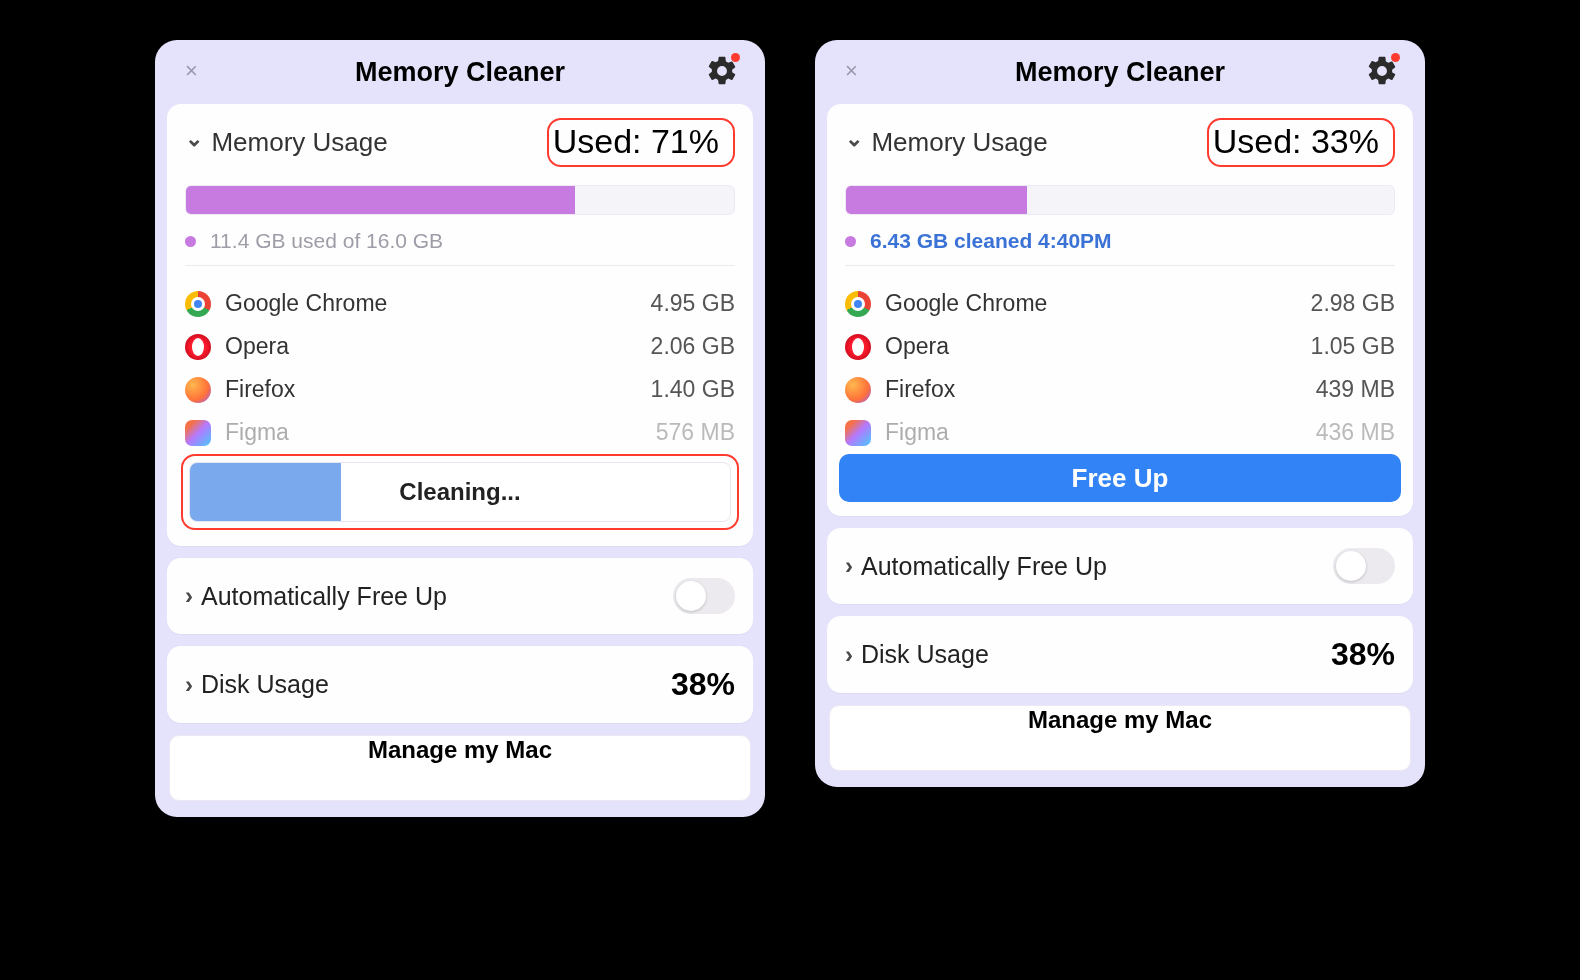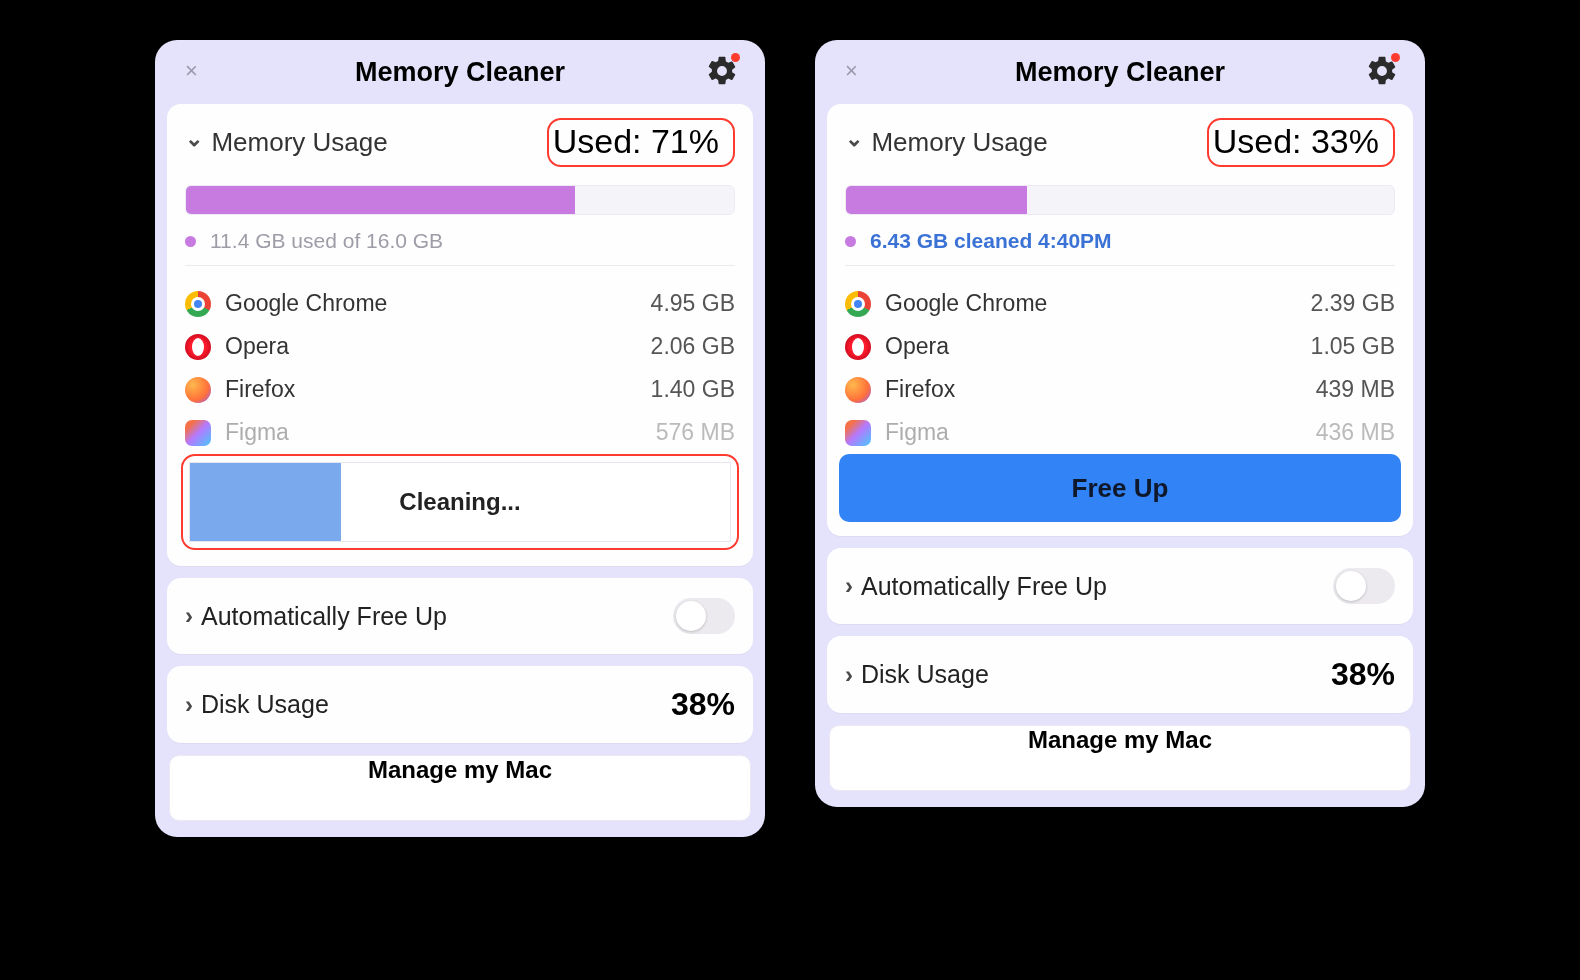--- a/index.html
+++ b/index.html
@@ -188,23 +188,23 @@
     background: linear-gradient(135deg, #f24e1e 20%, #a259ff 50%, #1abcfe 100%);
     border-radius: 7px;
   }
   .cleaning-wrap {
     margin: 0 14px 16px 14px;
     border: 2.5px solid #ff3b30;
     border-radius: 14px;
     padding: 6px;
   }
   .cleaning-inner {
-    height: 80px;
+    height: 60px;
     border: 1px solid #e6e6ee;
-    border-radius: 0;
+    border-radius: 8px;
     background: #fff;
     position: relative;
     overflow: hidden;
     display: flex;
     align-items: center;
     justify-content: center;
   }
   .cleaning-fill {
     position: absolute;
     left: 0; top: 0; bottom: 0;
@@ -213,23 +213,23 @@
   .cleaning-label {
     position: relative;
     font-size: 24px;
     font-weight: 700;
     color: #222;
   }
   .freeup-wrap {
     padding: 0 12px 14px 12px;
   }
   .freeup-btn {
-    height: 68px;
+    height: 48px;
     background: #3183f6;
-    color: #0f172a;
+    color: #ffffff;
     border-radius: 10px;
     display: flex;
     align-items: center;
     justify-content: center;
     font-size: 26px;
     font-weight: 700;
     cursor: pointer;
   }
   .afu-card {
     padding: 20px 18px;
@@ -404,21 +404,21 @@
         <span class="dot"></span>
         <span class="status-blue">6.43 GB cleaned 4:40PM</span>
       </div>
       <div class="divider"></div>
     </div>
 
     <div class="app-list">
         <div class="app-row">
           <span class="app-icon ic-chrome"></span>
           <span class="app-name">Google Chrome</span>
-          <span class="app-size">2.39 GB</span>
+          <span class="app-size">2.98 GB</span>
         </div>
         <div class="app-row">
           <span class="app-icon ic-opera"></span>
           <span class="app-name">Opera</span>
           <span class="app-size">1.05 GB</span>
         </div>
         <div class="app-row">
           <span class="app-icon ic-firefox"></span>
           <span class="app-name">Firefox</span>
           <span class="app-size">439 MB</span>

